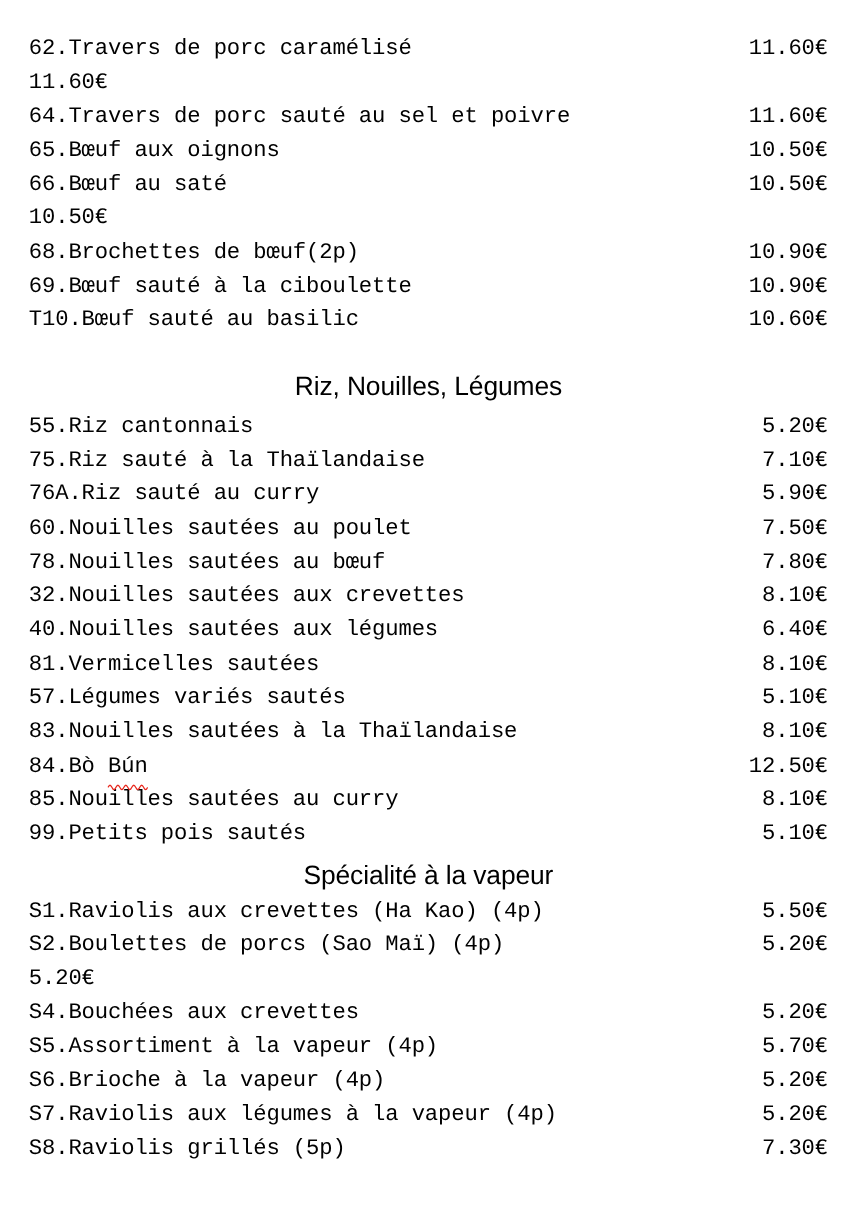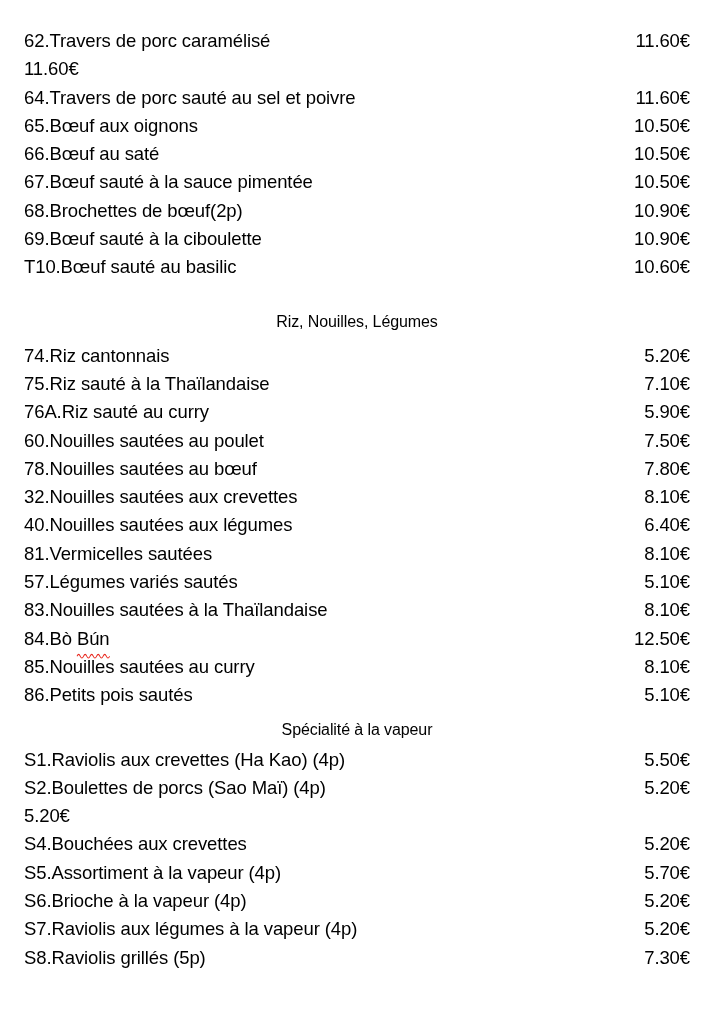--- a/index.html
+++ b/index.html
@@ -21,35 +21,36 @@
     padding: 27px 30px 0 24px;
     background: #ffffff;
   }
   .menu-row {
     display: flex;
     align-items: flex-end;
     justify-content: space-between;
     height: 28.3px;
     line-height: 28.3px;
     white-space: nowrap;
+    font-family: Liberation Mono, monospace;
   }
   .item-name {
     font-size: 18.5px;
     letter-spacing: -0.1px;
     text-align: left;
   }
   .item-price {
     font-size: 18.5px;
     letter-spacing: -0.1px;
     text-align: right;
     flex: 0 0 auto;
     padding-right: 0px;
   }
   .section-heading {
-    font-size: 16px;
+    font-size: 22px;
     text-align: center;
     letter-spacing: -0.1px;
     white-space: nowrap;
   }
   .section-heading.gap-large {
     height: 60px;
     line-height: 80px;
   }
   .section-heading.gap-small {
     height: 36px;
@@ -81,38 +82,37 @@
     </div>
     <div class="menu-row">
       <div class="item-name">65.Bœuf aux oignons</div>
       <div class="item-price">10.50€</div>
     </div>
     <div class="menu-row">
       <div class="item-name">66.Bœuf au saté</div>
       <div class="item-price">10.50€</div>
     </div>
     <div class="menu-row">
-      <div class="item-name">67.Bœuf sauté à la sauce pimentée</div>
       <div class="item-price">10.50€</div>
     </div>
     <div class="menu-row">
       <div class="item-name">68.Brochettes de bœuf(2p)</div>
       <div class="item-price">10.90€</div>
     </div>
     <div class="menu-row">
       <div class="item-name">69.Bœuf sauté à la ciboulette</div>
       <div class="item-price">10.90€</div>
     </div>
     <div class="menu-row">
       <div class="item-name">T10.Bœuf sauté au basilic</div>
       <div class="item-price">10.60€</div>
     </div>
     <div class="section-heading gap-large">Riz, Nouilles, Légumes</div>
     <div class="menu-row">
-      <div class="item-name">74.Riz cantonnais</div>
+      <div class="item-name">55.Riz cantonnais</div>
       <div class="item-price">5.20€</div>
     </div>
     <div class="menu-row">
       <div class="item-name">75.Riz sauté à la Thaïlandaise</div>
       <div class="item-price">7.10€</div>
     </div>
     <div class="menu-row">
       <div class="item-name">76A.Riz sauté au curry</div>
       <div class="item-price">5.90€</div>
     </div>
@@ -148,21 +148,21 @@
       <div class="item-name"><span>84.Bò </span><span class="" style="position: relative; display: inline-block;"><span>Bún</span><svg class="squiggle-svg" preserveAspectRatio="none" viewBox="0 0 40 6">
             <path d="M0 4.2 q 2 -3.6 4 0 t 4 0 t 4 0 t 4 0 t 4 0 t 4 0 t 4 0 t 4 0 t 4 0 t 4 0" fill="none" stroke="#e8281e" stroke-width="1.1"></path>
           </svg></span></div>
       <div class="item-price">12.50€</div>
     </div>
     <div class="menu-row">
       <div class="item-name">85.Nouilles sautées au curry</div>
       <div class="item-price">8.10€</div>
     </div>
     <div class="menu-row">
-      <div class="item-name">86.Petits pois sautés</div>
+      <div class="item-name">99.Petits pois sautés</div>
       <div class="item-price">5.10€</div>
     </div>
     <div class="section-heading gap-small">Spécialité à la vapeur</div>
     <div class="menu-row">
       <div class="item-name">S1.Raviolis aux crevettes (Ha Kao) (4p)</div>
       <div class="item-price">5.50€</div>
     </div>
     <div class="menu-row">
       <div class="item-name">S2.Boulettes de porcs (Sao Maï) (4p)</div>
       <div class="item-price">5.20€</div>

